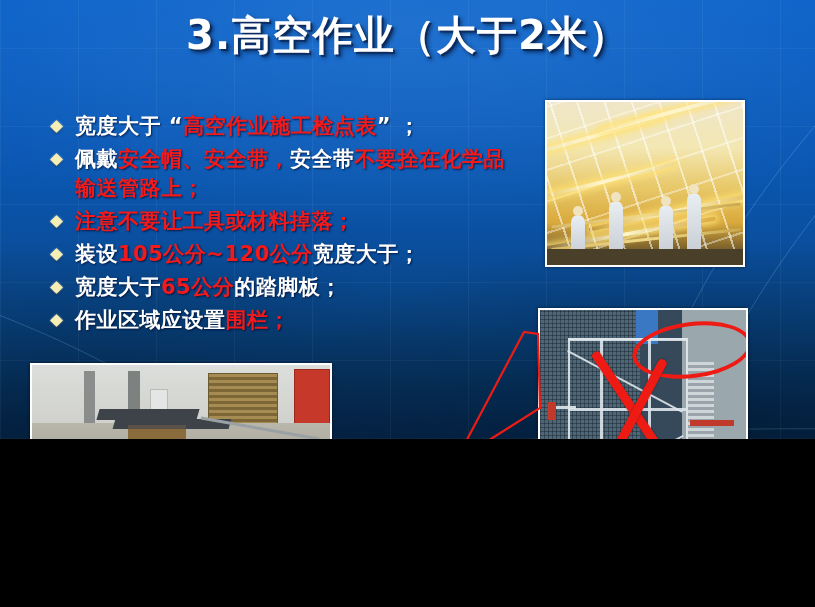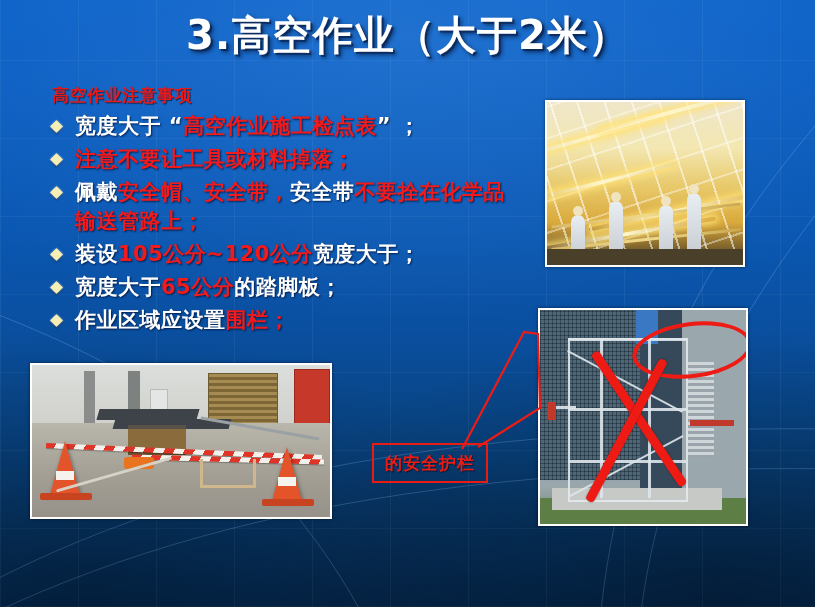--- a/index.html
+++ b/index.html
@@ -1,20 +1,20 @@
 <!DOCTYPE html>
 <html><head>
 <meta charset="utf-8">
 <style>
   html,body{margin:0;padding:0;background:#000;}
   body{font-family:"DejaVu Sans","Liberation Sans",sans-serif;}
 
   #slide{
     position:relative;
-    width:815px;height:607px;
+    width:815px;height:439px;
     overflow:hidden;
     background:
       linear-gradient(180deg,
         #0a5fc6 0%,
         #0a5cbf 18%,
         #0a57b2 38%,
         #0a4f9f 55%,
         #08427f 72%,
         #063463 86%,
         #04264b 100%);
@@ -255,42 +255,41 @@
       <path d="M 820 120 C 700 260 620 420 600 620"></path>
       <path d="M 860 160 C 740 300 660 450 640 620"></path>
       <path d="M -40 300 C 120 360 260 430 360 610"></path>
     </g>
   </svg>
 
   <div id="sheen-overlay"></div>
 
   <div id="title">3.高空作业（大于2米）</div>
 
-  <div id="notes-heading">高空作业注意事项</div>
 
   <div id="bullet-list">
 
     <div class="bullet-row">
       <span class="bullet-marker"></span>
       <span class="bullet-text">
         <span class="w">宽度大于 “</span><span class="r">高空作业施工检点表</span><span class="w">” ；</span>
       </span>
     </div>
 
     <div class="bullet-row">
       <span class="bullet-marker"></span>
       <span class="bullet-text">
+        <span class="w">佩戴</span><span class="r">安全帽、安全带，</span><span class="w">安全带</span><span class="r">不要拴在化学品输送管路上；</span>
+      </span>
+    </div>
+
+    <div class="bullet-row">
+      <span class="bullet-marker"></span>
+      <span class="bullet-text">
         <span class="r">注意不要让工具或材料掉落；</span>
-      </span>
-    </div>
-
-    <div class="bullet-row">
-      <span class="bullet-marker"></span>
-      <span class="bullet-text">
-        <span class="w">佩戴</span><span class="r">安全帽、安全带，</span><span class="w">安全带</span><span class="r">不要拴在化学品输送管路上；</span>
       </span>
     </div>
 
     <div class="bullet-row">
       <span class="bullet-marker"></span>
       <span class="bullet-text">
         <span class="w">装设</span><span class="r">105公分~120公分</span><span class="w">宽度大于；</span>
       </span>
     </div>
 

